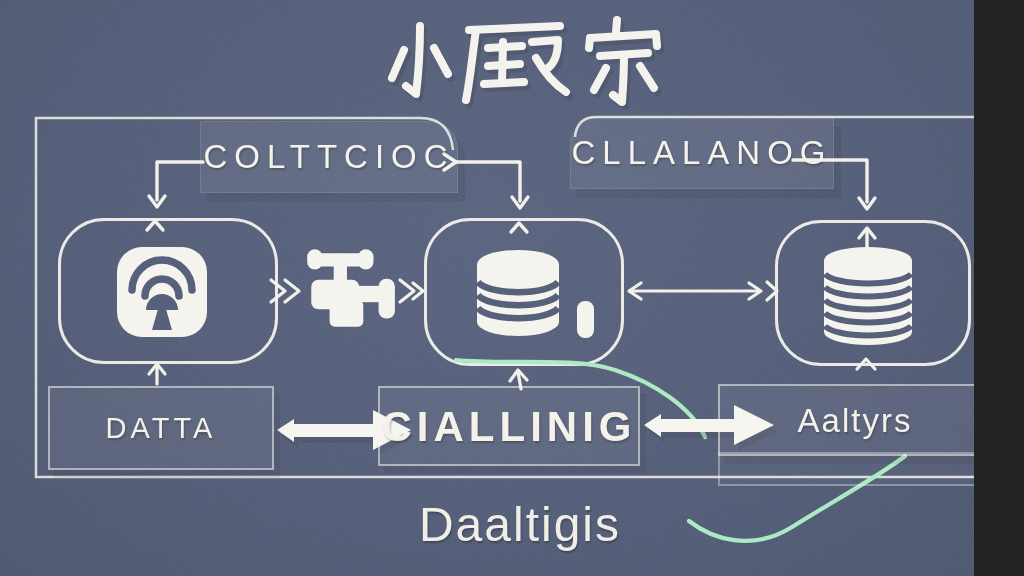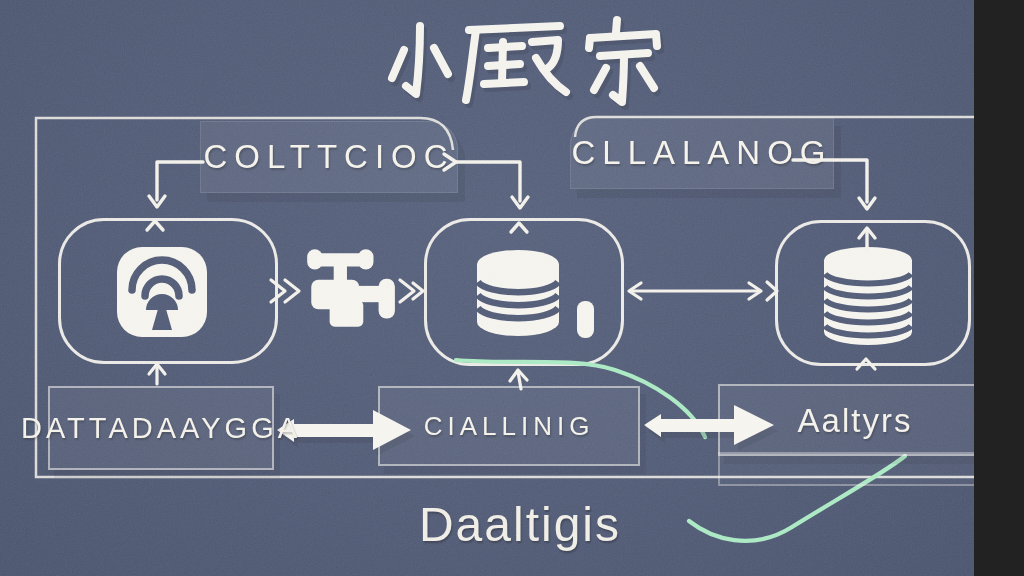--- a/index.html
+++ b/index.html
@@ -197,24 +197,23 @@
       <polygon points="277,430 294,419 294,424 373,424 373,410 411,430 373,450 373,437 294,437 294,442" fill="#f5f4ee"></polygon>
     </g>
     <g>
       <polygon points="646,428 663,417 663,422 736,422 736,408 776,428 736,448 736,435 663,435 663,440" fill="#2e3648" opacity="0.25" transform="translate(2,3)"></polygon>
       <polygon points="644,425 661,414 661,419 734,419 734,405 774,425 734,445 734,432 661,432 661,437" fill="#f5f4ee"></polygon>
     </g>
   </svg>
 
   <div class="stage-box" style="left:48px;top:386px;width:222px;height:80px;">
     <span class="line">DATTA</span>
-    <span class="line">DAAYGGA</span>
   </div>
   <div class="stage-box" style="left:378px;top:386px;width:258px;height:76px;">
-    <span class="line" style="font-size:26px;letter-spacing:5px;">CIALLINIG</span>
+    <span class="line" style="font-size:42px;letter-spacing:5px;font-weight:bold;">CIALLINIG</span>
   </div>
   <div class="stage-box" style="left:718px;top:384px;width:270px;height:68px;text-align:right;">
     <span class="line" style="font-size:33px;letter-spacing:2px;">Aaltyrs</span>
   </div>
   <div class="stage-box" style="left:718px;top:452px;width:270px;height:30px;border-color:rgba(246,244,238,0.35);background:rgba(255,255,255,0.03);box-shadow:none;"></div>
 
   <div class="caption">Daaltigis</div>
 
   <svg class="grain" width="1024" height="576">
     <filter id="grainF">

